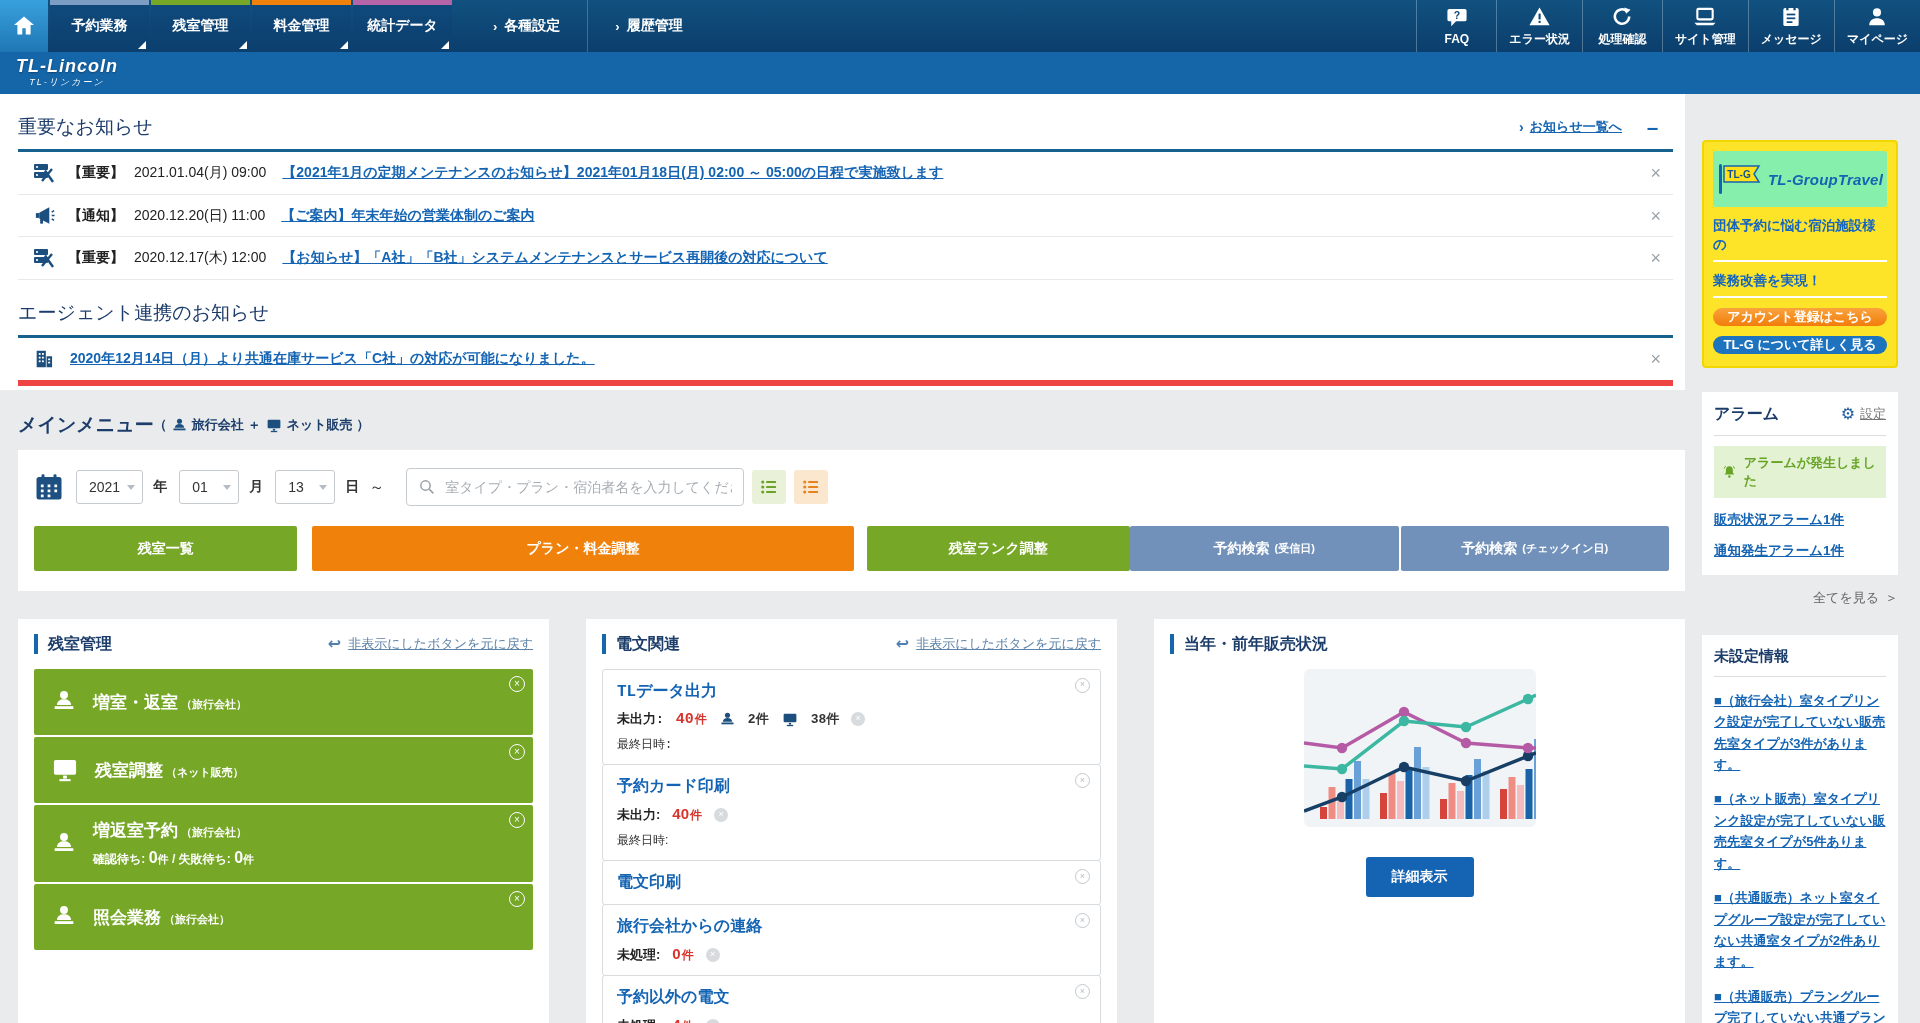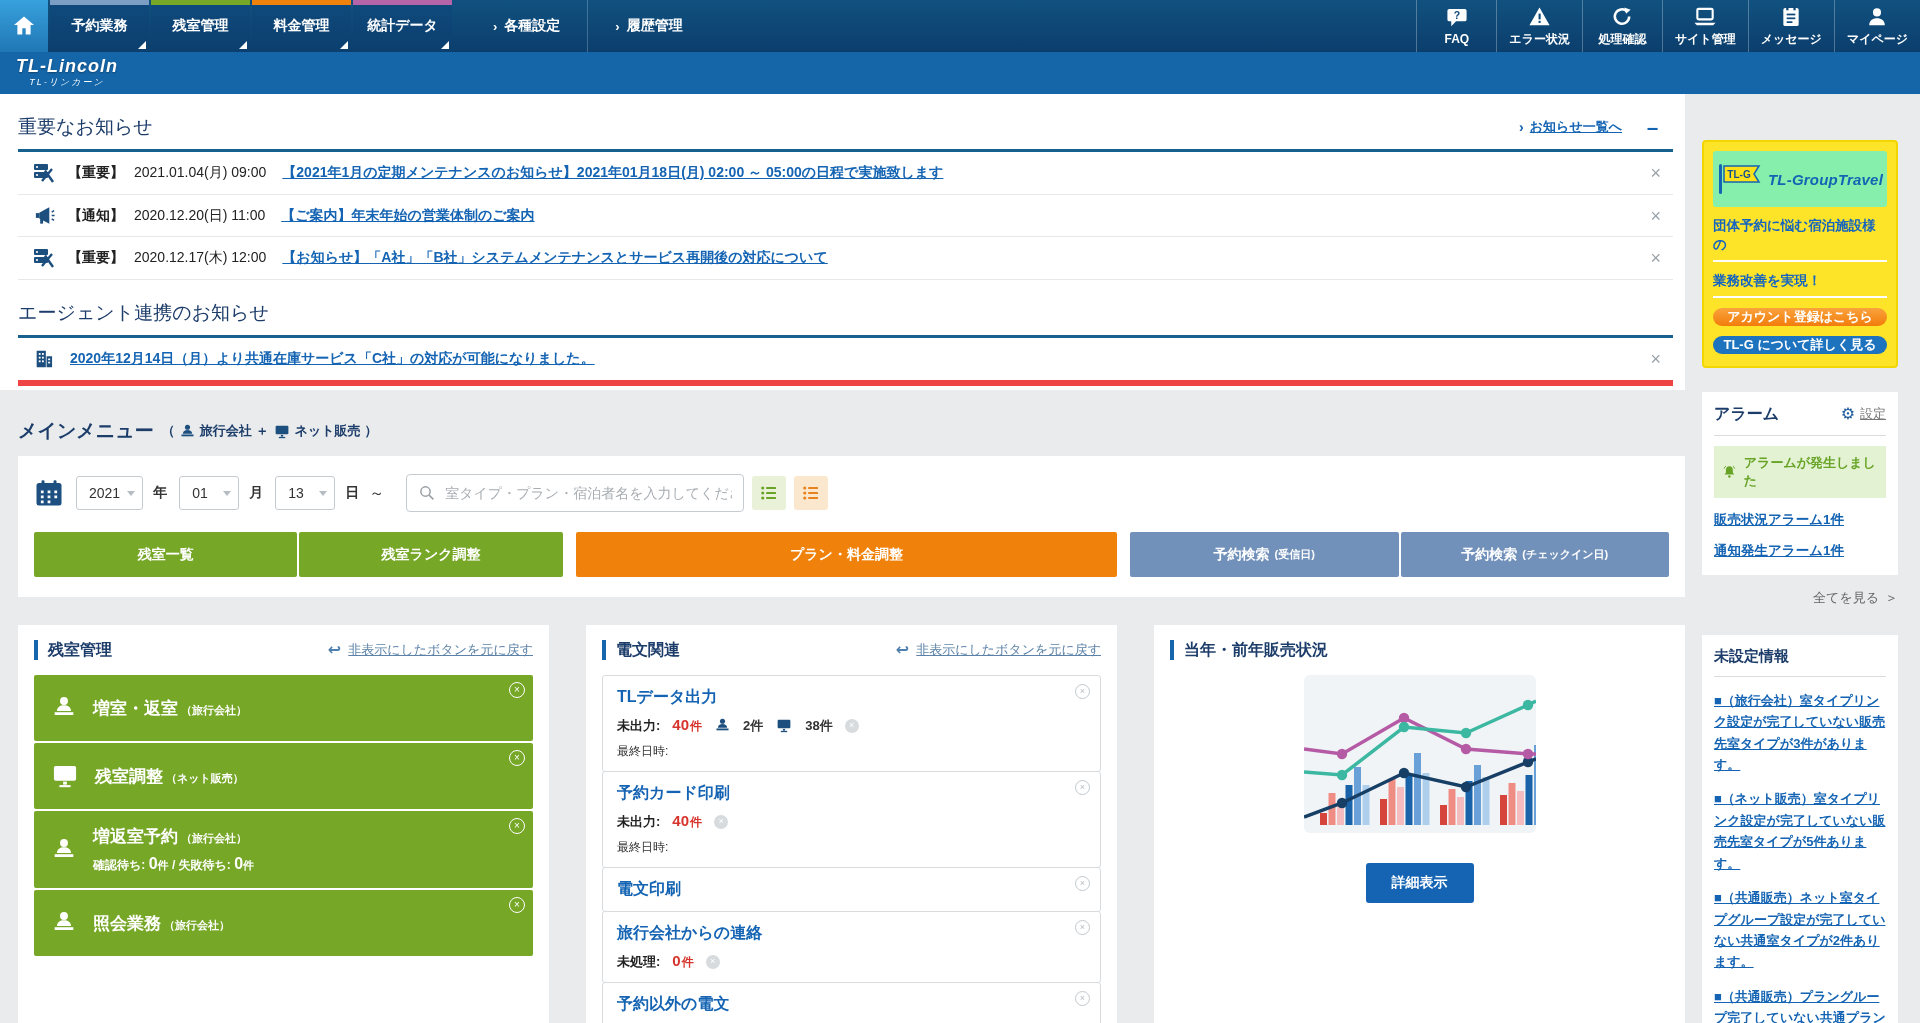--- a/index.html
+++ b/index.html
@@ -51,21 +51,21 @@
   .minus-btn { color:#1464b3; font-weight:bold; font-size:21px; line-height:1; cursor:pointer; }
   .rule { height:3px; background:#17618f; margin-top:9px; }
   .news-row { display:flex; align-items:center; gap:10px; padding:9px 4px 9px 12px;
               border-bottom:1px solid #e6e8ea; font-size:14px; }
   .news-icon { width:28px; display:flex; justify-content:center; }
   .news-tag { font-weight:bold; color:#222; }
   .news-dt { color:#222; }
   .news-link { color:#1464b3; font-weight:bold; text-decoration:underline; margin-left:6px; cursor:pointer; }
   .row-close { margin-left:auto; color:#9aa2a8; font-size:18px; line-height:1; cursor:pointer; padding:0 8px; }
 
-  .menu-head { display:flex; align-items:center; gap:8px; padding:28px 0 12px 18px; color:#1c3c6a; }
+  .menu-head { display:flex; align-items:center; gap:0; padding:22px 0 12px 18px; color:#1c3c6a; }
   .menu-title { font-size:19px; font-weight:bold; }
   .menu-sub { font-size:13px; font-weight:bold; display:flex; align-items:center; gap:4px; }
 
   .menu-panel { background:#fff; margin-left:18px; padding:18px 16px 20px; }
   .controls { display:flex; align-items:center; }
   .select { min-width:60px; height:34px; border:1px solid #c6cbd0; border-radius:3px; background:#fff;
             display:flex; align-items:center; justify-content:space-between; gap:7px; font-size:14px; color:#333;
             padding:0 7px 0 12px; cursor:pointer; margin-left:12px; }
   .caret { width:0; height:0; border-left:4px solid transparent; border-right:4px solid transparent;
            border-top:5px solid #b6bcc2; }
@@ -103,21 +103,21 @@
   .gbtn .big { font-size:17px; font-weight:bold; }
   .gbtn .note { font-size:11px; font-weight:bold; margin-left:3px; }
   .gbtn .gx { position:absolute; top:7px; right:8px; width:16px; height:16px; border:1.5px solid #fff;
               border-radius:50%; display:flex; align-items:center; justify-content:center; font-size:10px; line-height:1; }
   .gsub { font-size:12px; margin-top:7px; font-weight:bold; }
   .gsub .gnum { font-size:16px; font-weight:bold; }
   .gsub .gu { font-size:11px; }
 
   .tcard { position:relative; border:1px solid #d9dcdf; background:#fff; padding:11px 40px 11px 14px;
            margin-top:-1px; border-radius:3px; }
-  .tcard.first { margin-top:8px; }
+  .tcard.first { margin-top:8px;font-family:Liberation Mono, monospace; }
   .tcard .ttl { color:#1464b3; font-size:16px; font-weight:bold; cursor:pointer; display:inline-block; }
   .trow { display:flex; align-items:center; gap:12px; margin-top:8px; font-size:13px; color:#222; }
   .tlabel { font-weight:bold; color:#222; }
   .tval { color:#d6342c; font-weight:bold; font-size:15px; }
   .tunit { color:#d6342c; font-weight:bold; font-size:12px; margin-left:1px; }
   .tcnt { font-weight:bold; color:#333; }
   .mini-x { width:14px; height:14px; border-radius:50%; background:#d7dbde; color:#fff; display:inline-flex;
             align-items:center; justify-content:center; font-size:9px; line-height:1; cursor:pointer; }
   .tlast { margin-top:8px; font-size:12px; color:#333; }
   .cx { position:absolute; top:8px; right:10px; width:15px; height:15px; border:1.4px solid #c3c9cd; color:#b6bcc1;
@@ -445,25 +445,25 @@
                 <rect x="8.5" y="16.8" width="12" height="2.4" rx="1"></rect>
               </g>
             </svg>
       </span>
     </div>
 
     <div class="actions">
       <div class="abtn g first">
         <span>残室一覧</span>
       </div>
+      <div class="abtn o">
+        <span>プラン・料金調整</span>
+      </div>
       <div class="abtn g">
         <span>残室ランク調整</span>
-      </div>
-      <div class="abtn o">
-        <span>プラン・料金調整</span>
       </div>
       <div class="abtn s first">
         <span>予約検索</span>
         <span class="suffix">(受信日)</span>
       </div>
       <div class="abtn s">
         <span>予約検索</span>
         <span class="suffix">(チェックイン日)</span>
       </div>
     </div>

